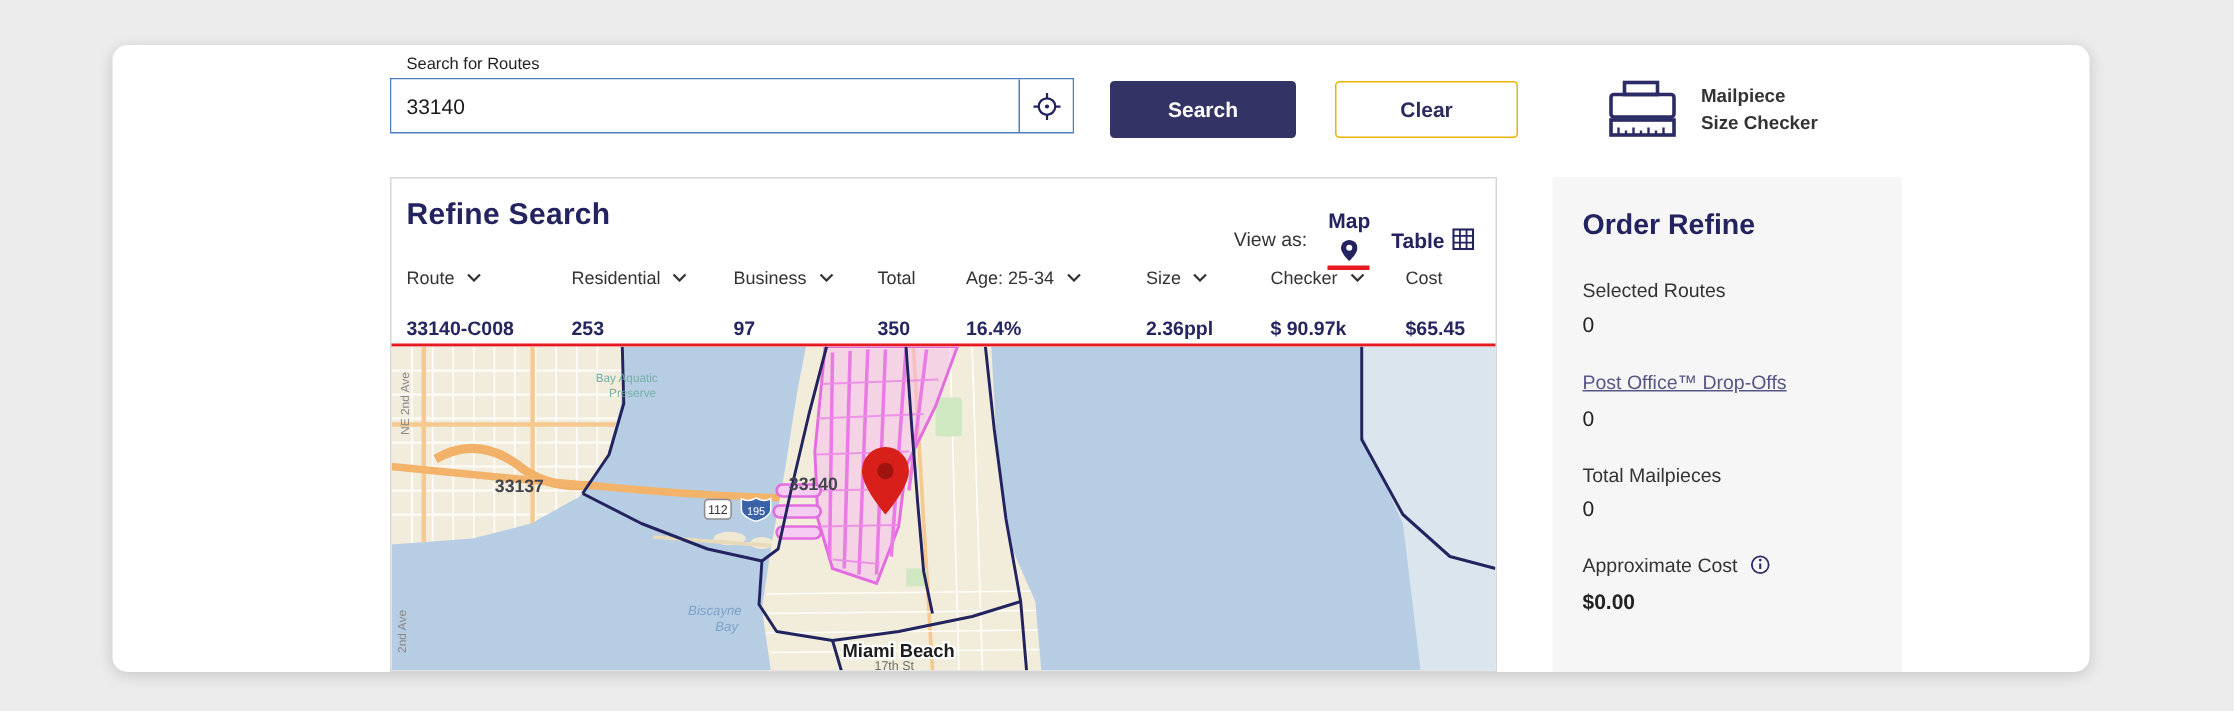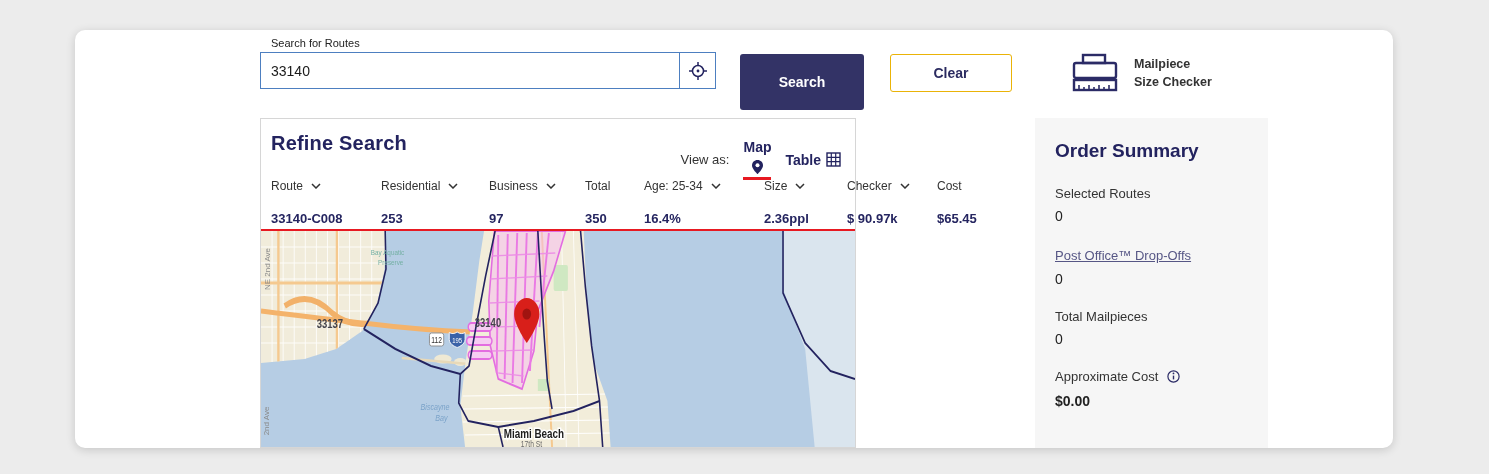--- a/index.html
+++ b/index.html
@@ -24,40 +24,40 @@
   }
   .search-input{
     flex:1 1 auto; border:none; outline:none; padding:0 10px;
     font-size:14px; color:#1a1a1a; font-family:"Liberation Sans", sans-serif;
   }
   .locate-btn{
     width:36px; border:none; border-left:1px solid #4d7fc0; background:#fff;
     display:flex; align-items:center; justify-content:center; cursor:pointer;
   }
   .btn-primary{
-    position:absolute; left:665px; top:24px; width:124px; height:56px;
+    position:absolute; left:665px; top:24px; width:124px; height:38px;
     background:#333366; color:#fff; font-weight:bold; font-size:14px;
     border:none; border-radius:3px; cursor:pointer;
     font-family:"Liberation Sans", sans-serif;
   }
   .btn-secondary{
     position:absolute; left:815px; top:24px; width:122px; height:38px;
     background:#fff; color:#2b2b60; font-weight:bold; font-size:14px;
     border:1px solid #eab308; border-radius:3px; cursor:pointer;
     font-family:"Liberation Sans", sans-serif;
   }
   .mailpiece{
     position:absolute; left:995px; top:22px; display:flex; align-items:center;
     gap:14px; cursor:pointer;
   }
   .mailpiece-text{ font-size:12.5px; font-weight:bold; color:#333; line-height:1.45; }
   .mailpiece-text span{ display:block; }
   
   .refine-panel{
-    position:absolute; left:185px; top:88px; width:596px; height:330px;
+    position:absolute; left:185px; top:88px; width:738px; height:330px;
     border:1px solid #d6d6d6; background:#fff;
   }
   .refine-title{
     position:absolute; left:10px; top:13px;
     font-size:20px; font-weight:bold; color:#23235f; letter-spacing:.2px;
   }
   .view-as{
     position:absolute; right:14px; top:20px;
     display:flex; align-items:center; gap:14px; font-size:13px; color:#333;
   }
@@ -341,21 +341,21 @@
         <text x="228" y="190" font-size="9" font-style="italic" fill="#7ba3c9" text-anchor="middle">Bay</text>
         <text x="160" y="24" font-size="8" fill="#74b0a4" text-anchor="middle">Bay Aquatic</text>
         <text x="164" y="34" font-size="8" fill="#74b0a4" text-anchor="middle">Preserve</text>
         <text transform="rotate(-90 12 38)" x="12" y="38" font-size="8" fill="#8a8a8a" text-anchor="middle">NE 2nd Ave</text>
         <text transform="rotate(-90 10 190)" x="10" y="190" font-size="8" fill="#8a8a8a" text-anchor="middle">2nd Ave</text>
       </svg>
     </div>
   </div>
 
   <aside class="order-panel">
-    <div class="order-title">Order Summary</div>
+    <div class="order-title">Order Refine</div>
 
     <div class="order-item">
       <div class="order-label">Selected Routes</div>
       <div class="order-value">0</div>
     </div>
 
     <div class="order-item">
       <a class="order-link">Post Office™ Drop-Offs</a>
       <div class="order-value">0</div>
     </div>

